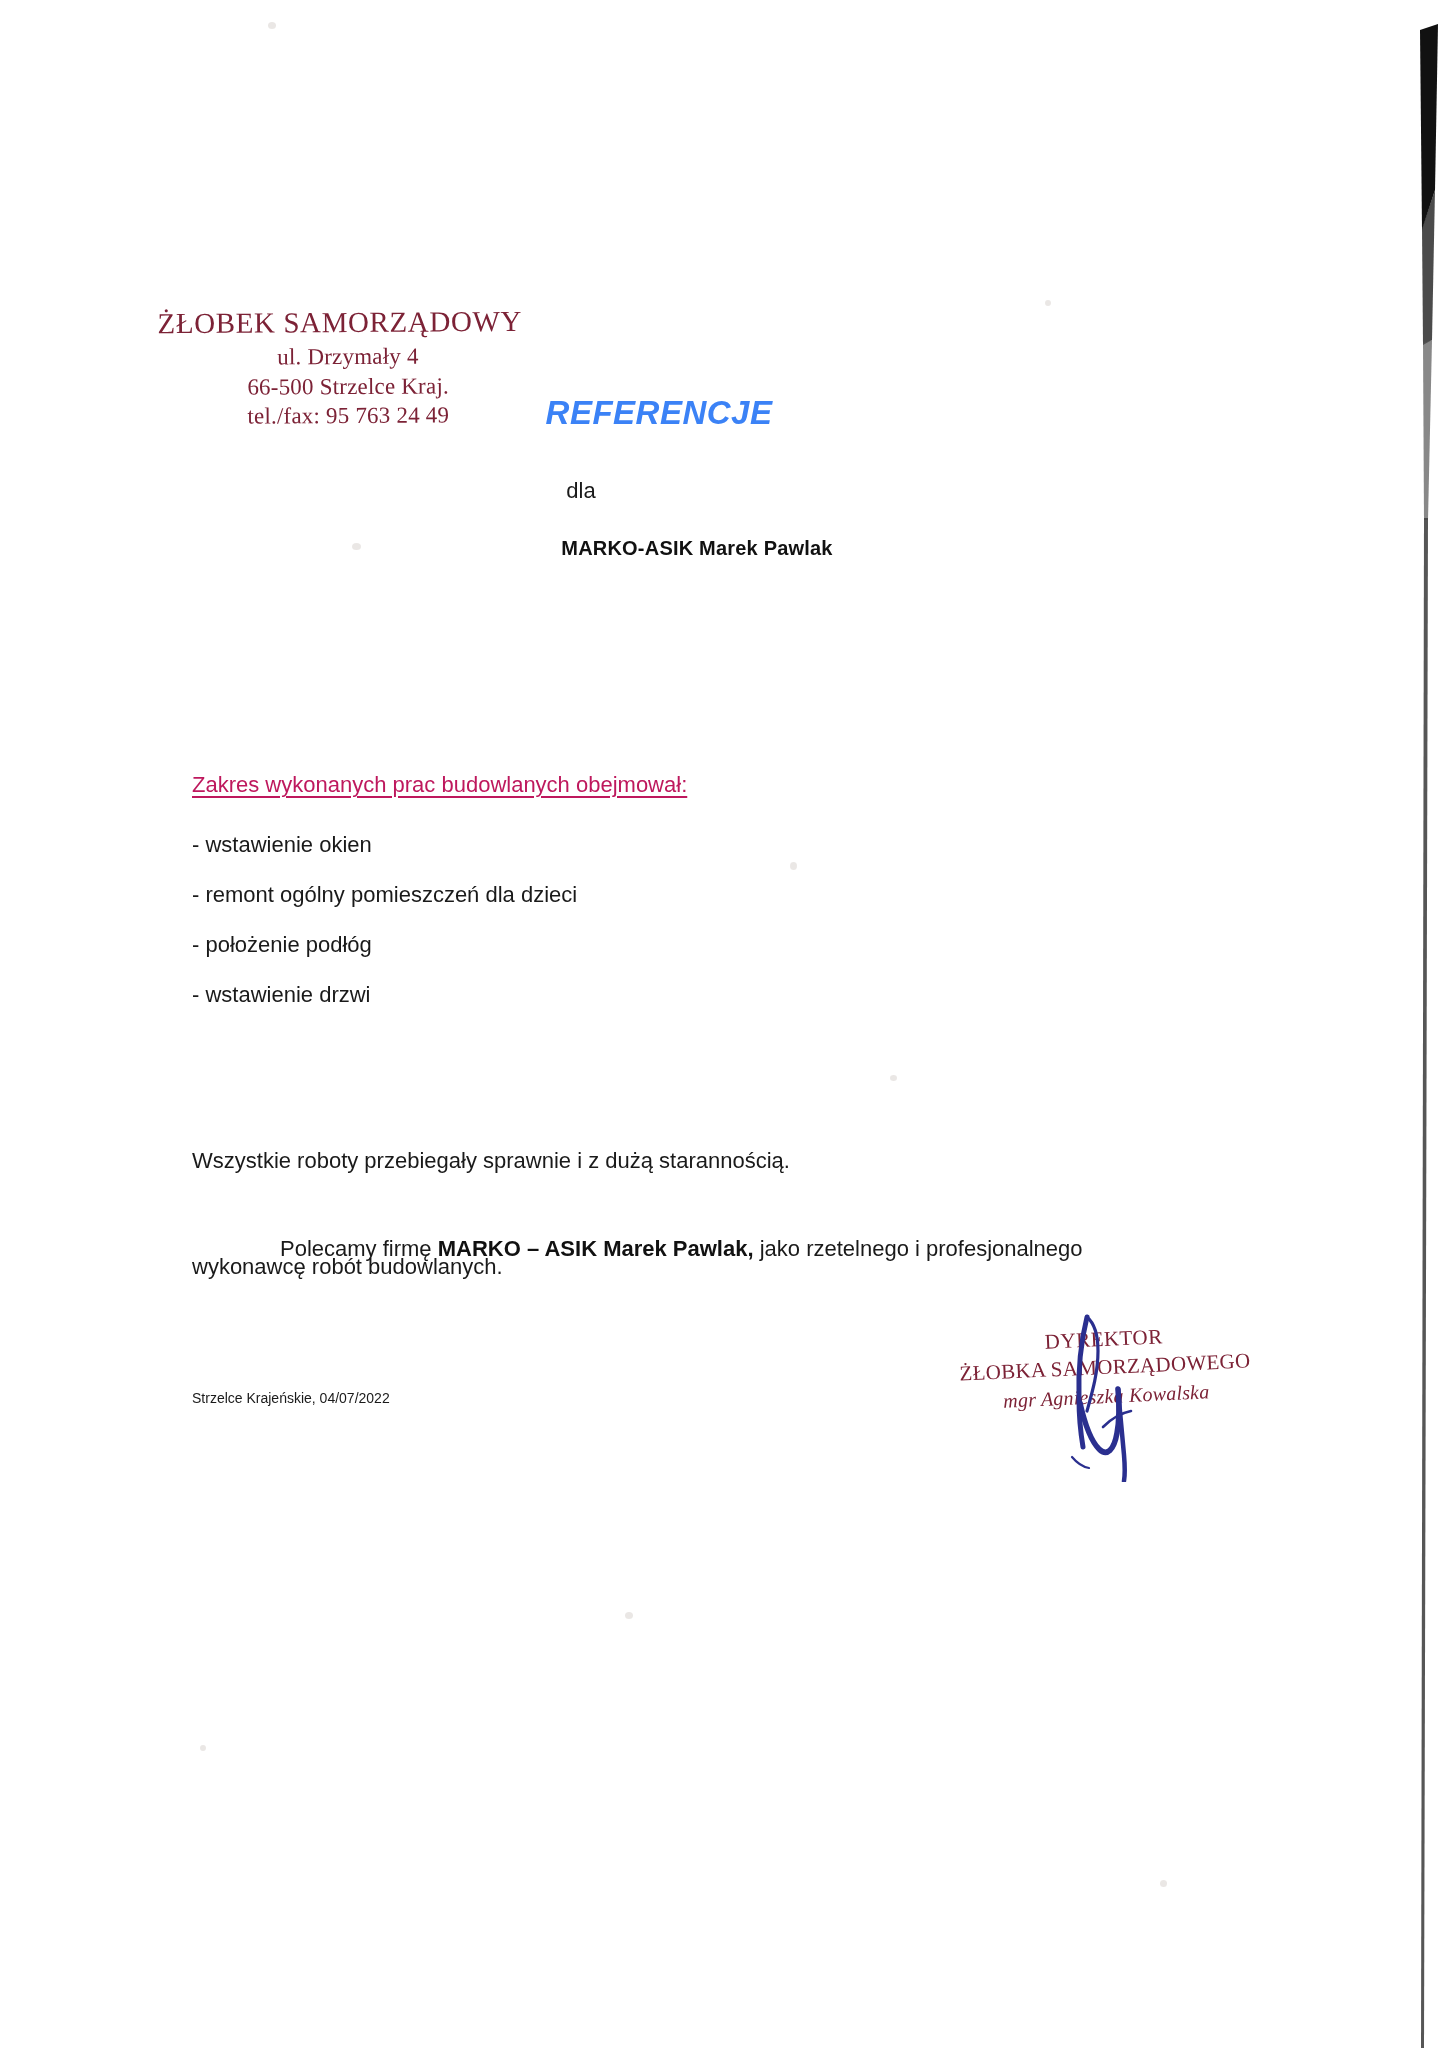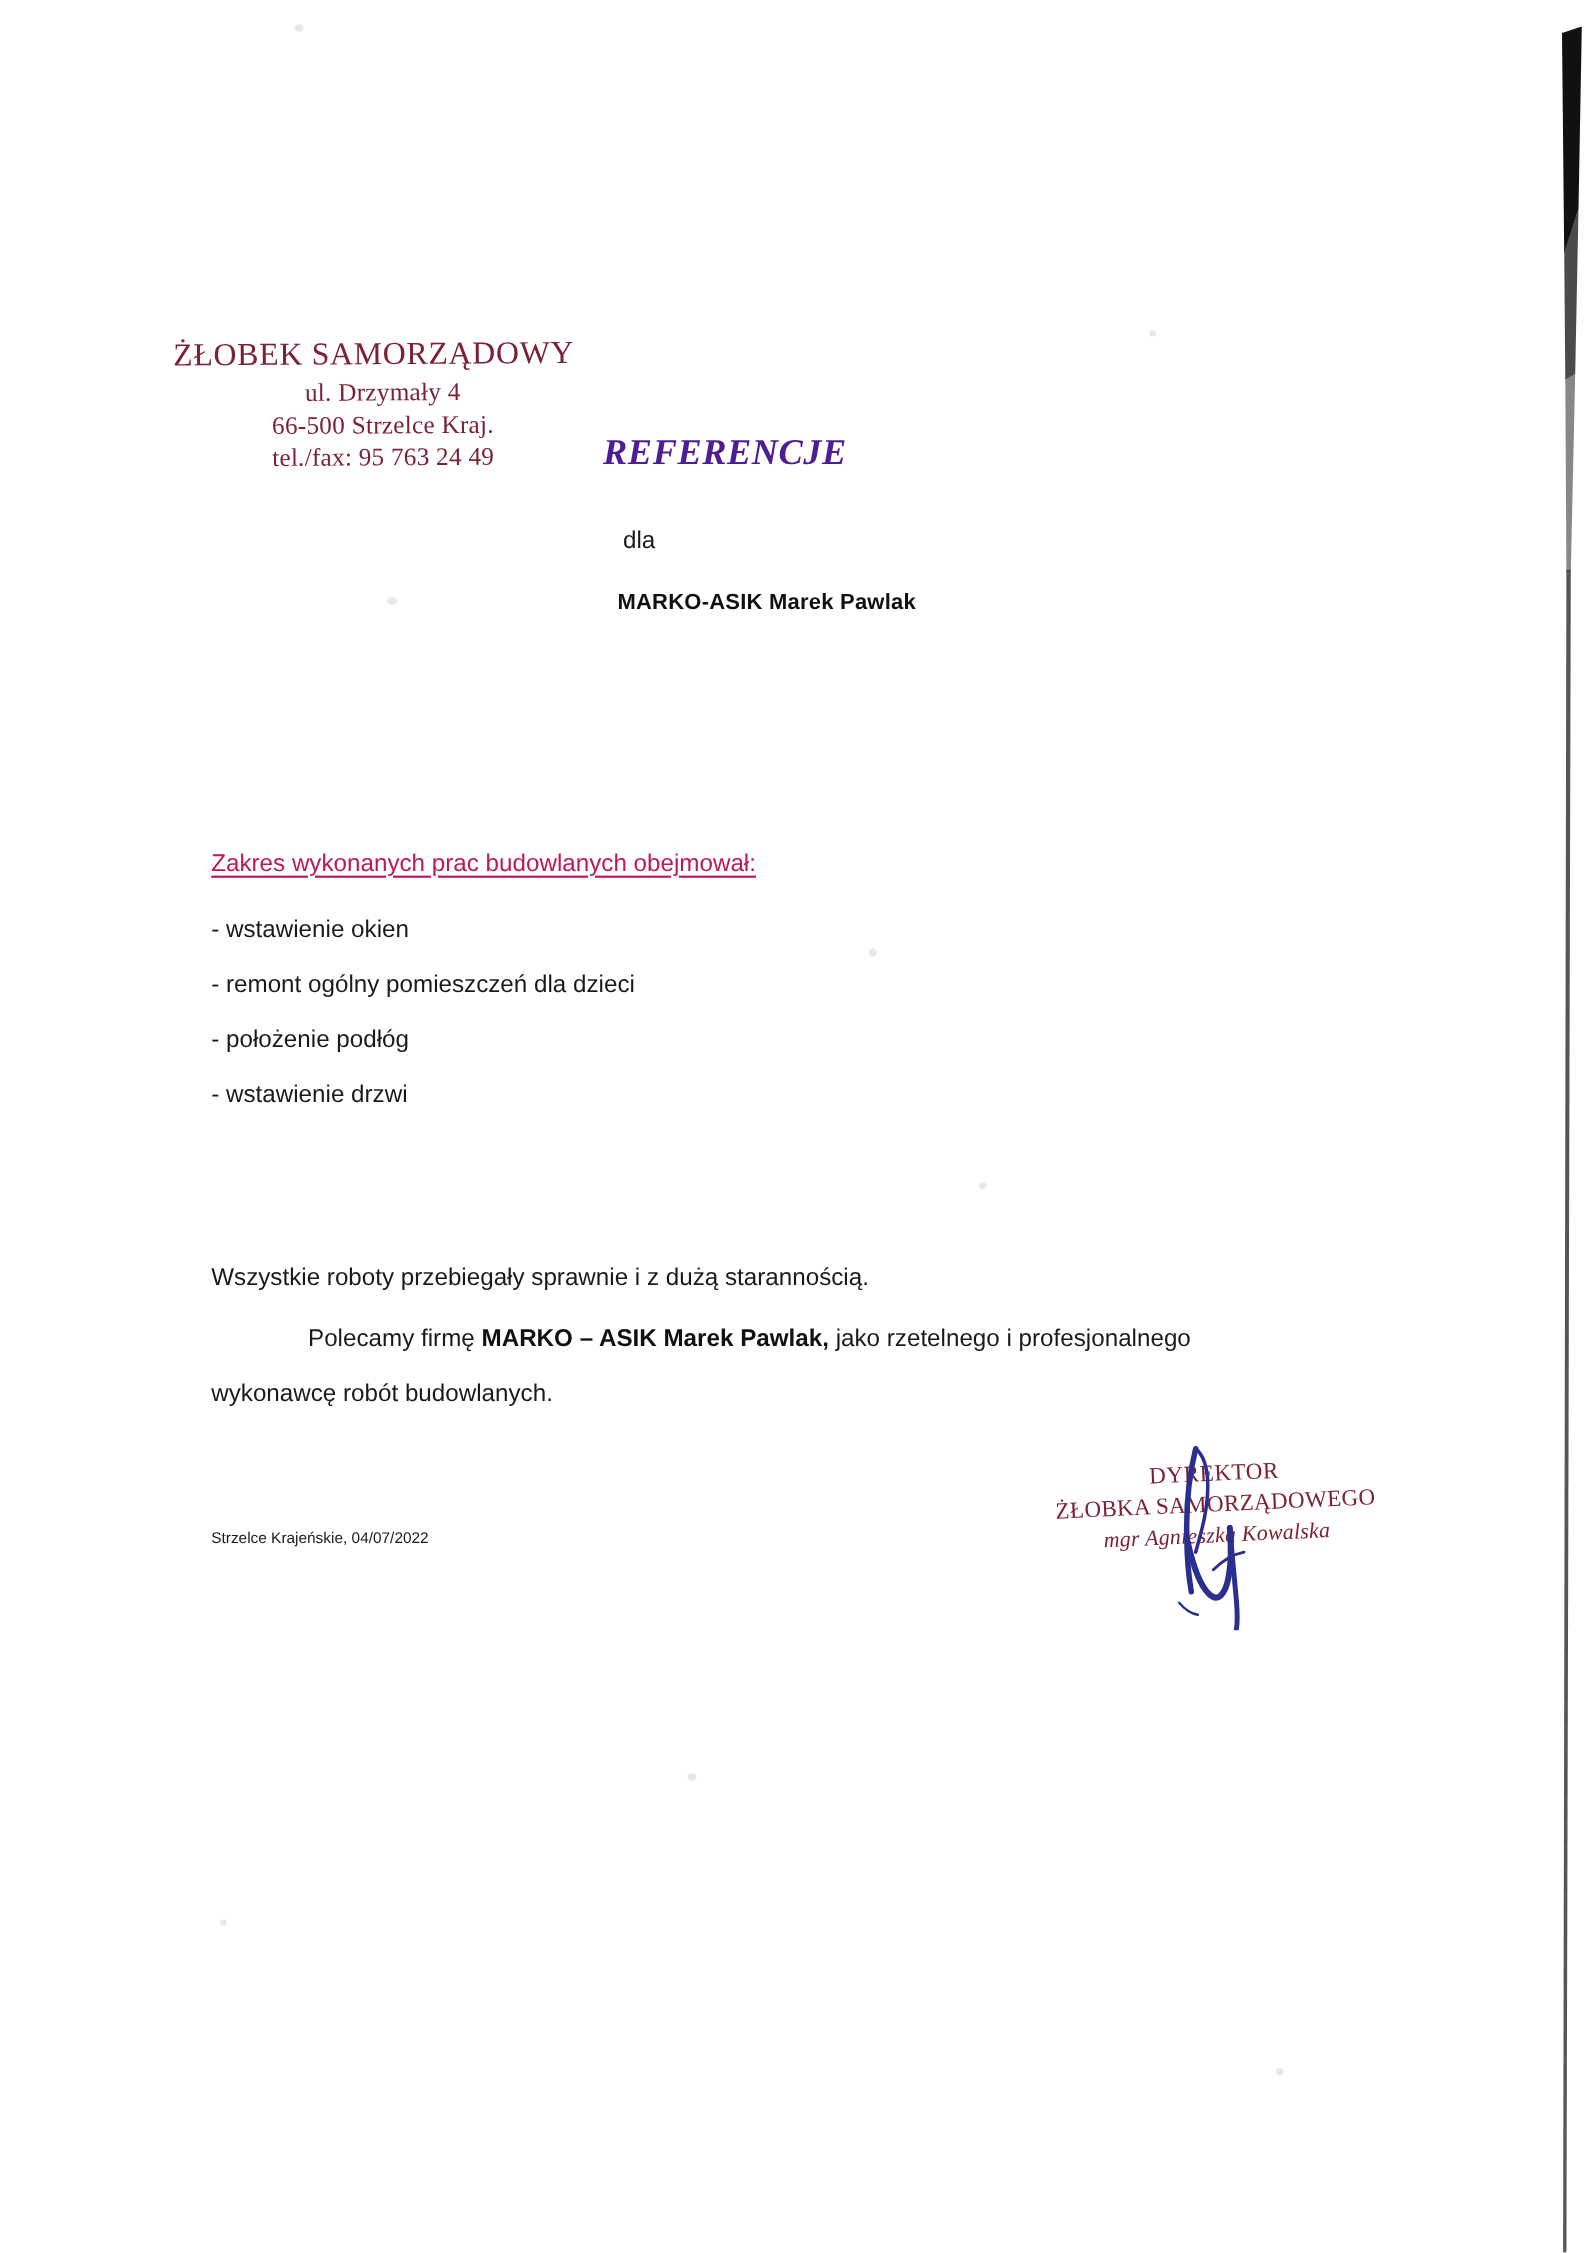--- a/index.html
+++ b/index.html
@@ -65,24 +65,23 @@
   .doc-title {
     position: absolute;
     left: 0;
     top: 394px;
     width: 1448px;
     text-align: center;
     font-size: 33px;
     font-weight: bold;
     font-style: italic;
     letter-spacing: .5px;
-    color: #4c1d95;
+    color: #3b82f6;
     padding-right: 130px;
     box-sizing: border-box;
-    font-family: Liberation Serif, serif;
   }
 
   .doc-for {
     position: absolute;
     left: 0;
     top: 478px;
     width: 1292px;
     text-align: center;
     font-size: 22px;
     color: #1a1a1a;
@@ -150,21 +149,21 @@
   .para-closing {
     top: 1090px;
     text-align: justify;
     text-indent: 88px;
   }
   .para-closing2 {
     top: 1140px;
     text-align: left;
   }
   .para-recommend {
-    top: 1196px;
+    top: 1228px;
     text-align: justify;
     text-indent: 88px;
   }
   .para-recommend b { font-weight: bold; color: #111; }
   .para-recommend-tail {
     top: 1246px;
     text-align: left;
   }
 
   

